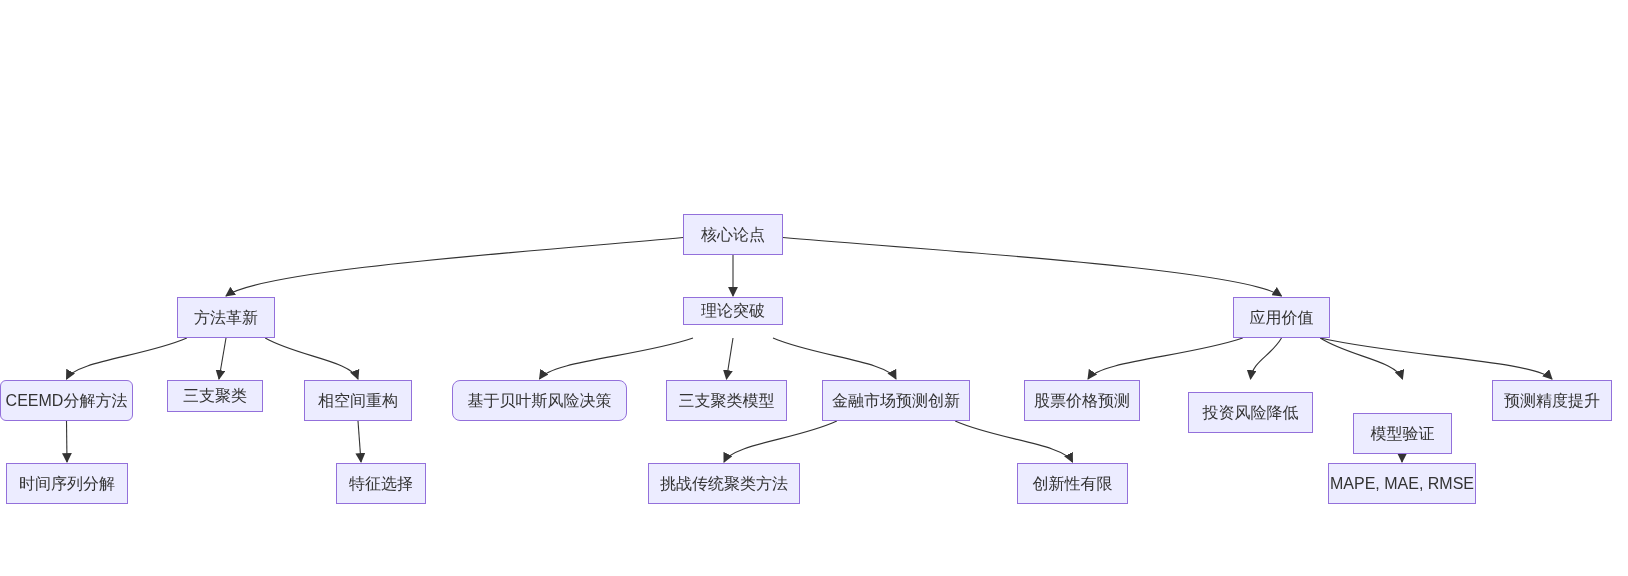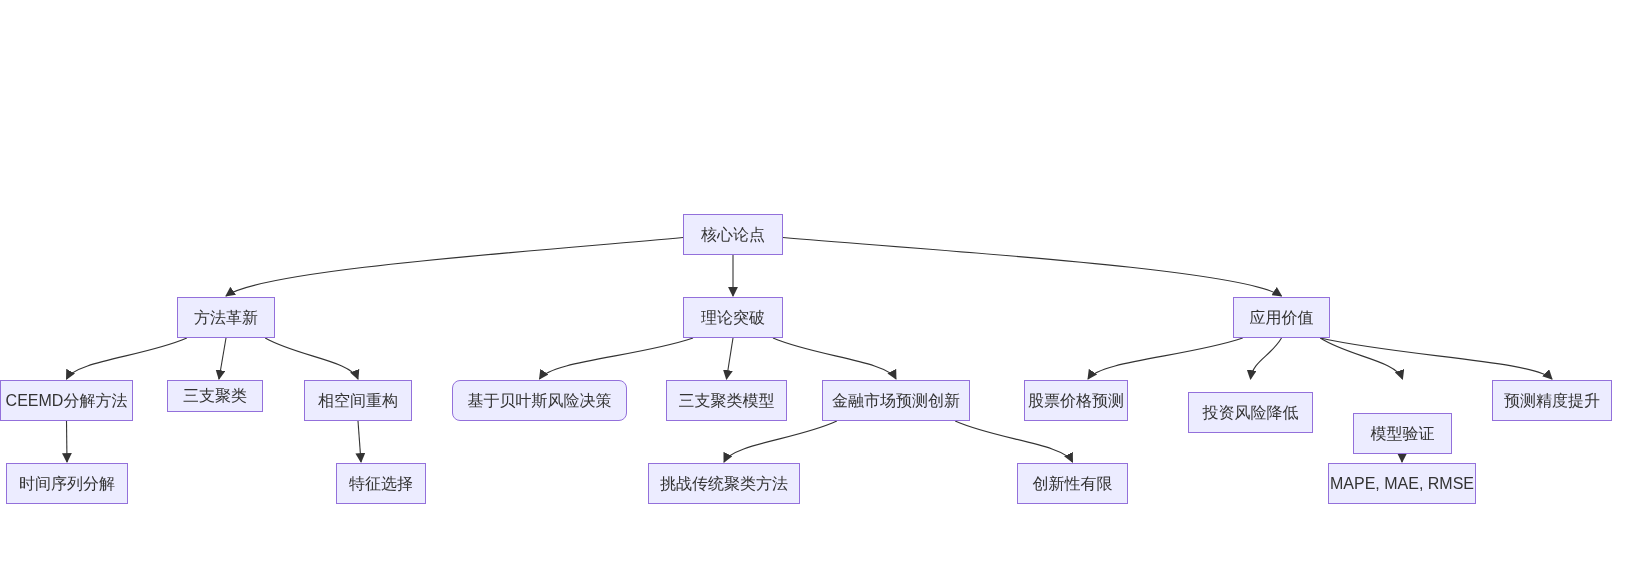--- a/index.html
+++ b/index.html
@@ -67,45 +67,45 @@
       <path d="M955.2,421 C996.255,439.45 1063.116,443.55 1072.5,462" fill="none" stroke="#333333" stroke-width="1.1" marker-end="url(#arrow)"></path>
       <path d="M1402.5,421 L1402,462" fill="none" stroke="#333333" stroke-width="1.1" marker-end="url(#arrow)"></path>
     </svg>
   <div id="nodes">
       <div class="node" style="left: 683px; top: 214px; width: 100px; height: 41px;">
         <span class="node-label">核心论点</span>
       </div>
       <div class="node" style="left: 177px; top: 297px; width: 98px; height: 41px;">
         <span class="node-label">方法革新</span>
       </div>
-      <div class="node" style="left: 683px; top: 297px; width: 100px; height: 41px; font-family: Liberation Serif, serif;">
+      <div class="node" style="left: 683px; top: 297px; width: 100px; height: 28px; font-family: Liberation Serif, serif;">
         <span class="node-label">理论突破</span>
       </div>
       <div class="node" style="left: 1233px; top: 297px; width: 97px; height: 41px;">
         <span class="node-label">应用价值</span>
       </div>
-      <div class="node" style="left: 0px; top: 380px; width: 133px; height: 41px;">
+      <div class="node" style="left: 0px; top: 380px; width: 133px; height: 41px; border-radius: 6px;">
         <span class="node-label">CEEMD分解方法</span>
       </div>
       <div class="node" style="left: 167px; top: 380px; width: 96px; height: 32px;">
         <span class="node-label">三支聚类</span>
       </div>
       <div class="node" style="left: 304px; top: 380px; width: 108px; height: 41px; text-align: right;">
         <span class="node-label">相空间重构</span>
       </div>
       <div class="node" style="left: 452px; top: 380px; width: 175px; height: 41px; border-radius: 8px;">
         <span class="node-label">基于贝叶斯风险决策</span>
       </div>
       <div class="node" style="left: 666px; top: 380px; width: 121px; height: 41px;">
         <span class="node-label">三支聚类模型</span>
       </div>
       <div class="node" style="left: 822px; top: 380px; width: 148px; height: 41px;">
         <span class="node-label">金融市场预测创新</span>
       </div>
-      <div class="node" style="left: 1024px; top: 380px; width: 104px; height: 41px;">
+      <div class="node" style="left: 1024px; top: 380px; width: 116px; height: 41px;">
         <span class="node-label">股票价格预测</span>
       </div>
       <div class="node" style="left: 1188px; top: 392px; width: 125px; height: 41px;">
         <span class="node-label">投资风险降低</span>
       </div>
       <div class="node" style="left: 1353px; top: 380px; width: 99px; height: 41px; margin-top: 33px;">
         <span class="node-label">模型验证</span>
       </div>
       <div class="node" style="left: 1492px; top: 380px; width: 120px; height: 41px; text-align: center;">
         <span class="node-label">预测精度提升</span>

